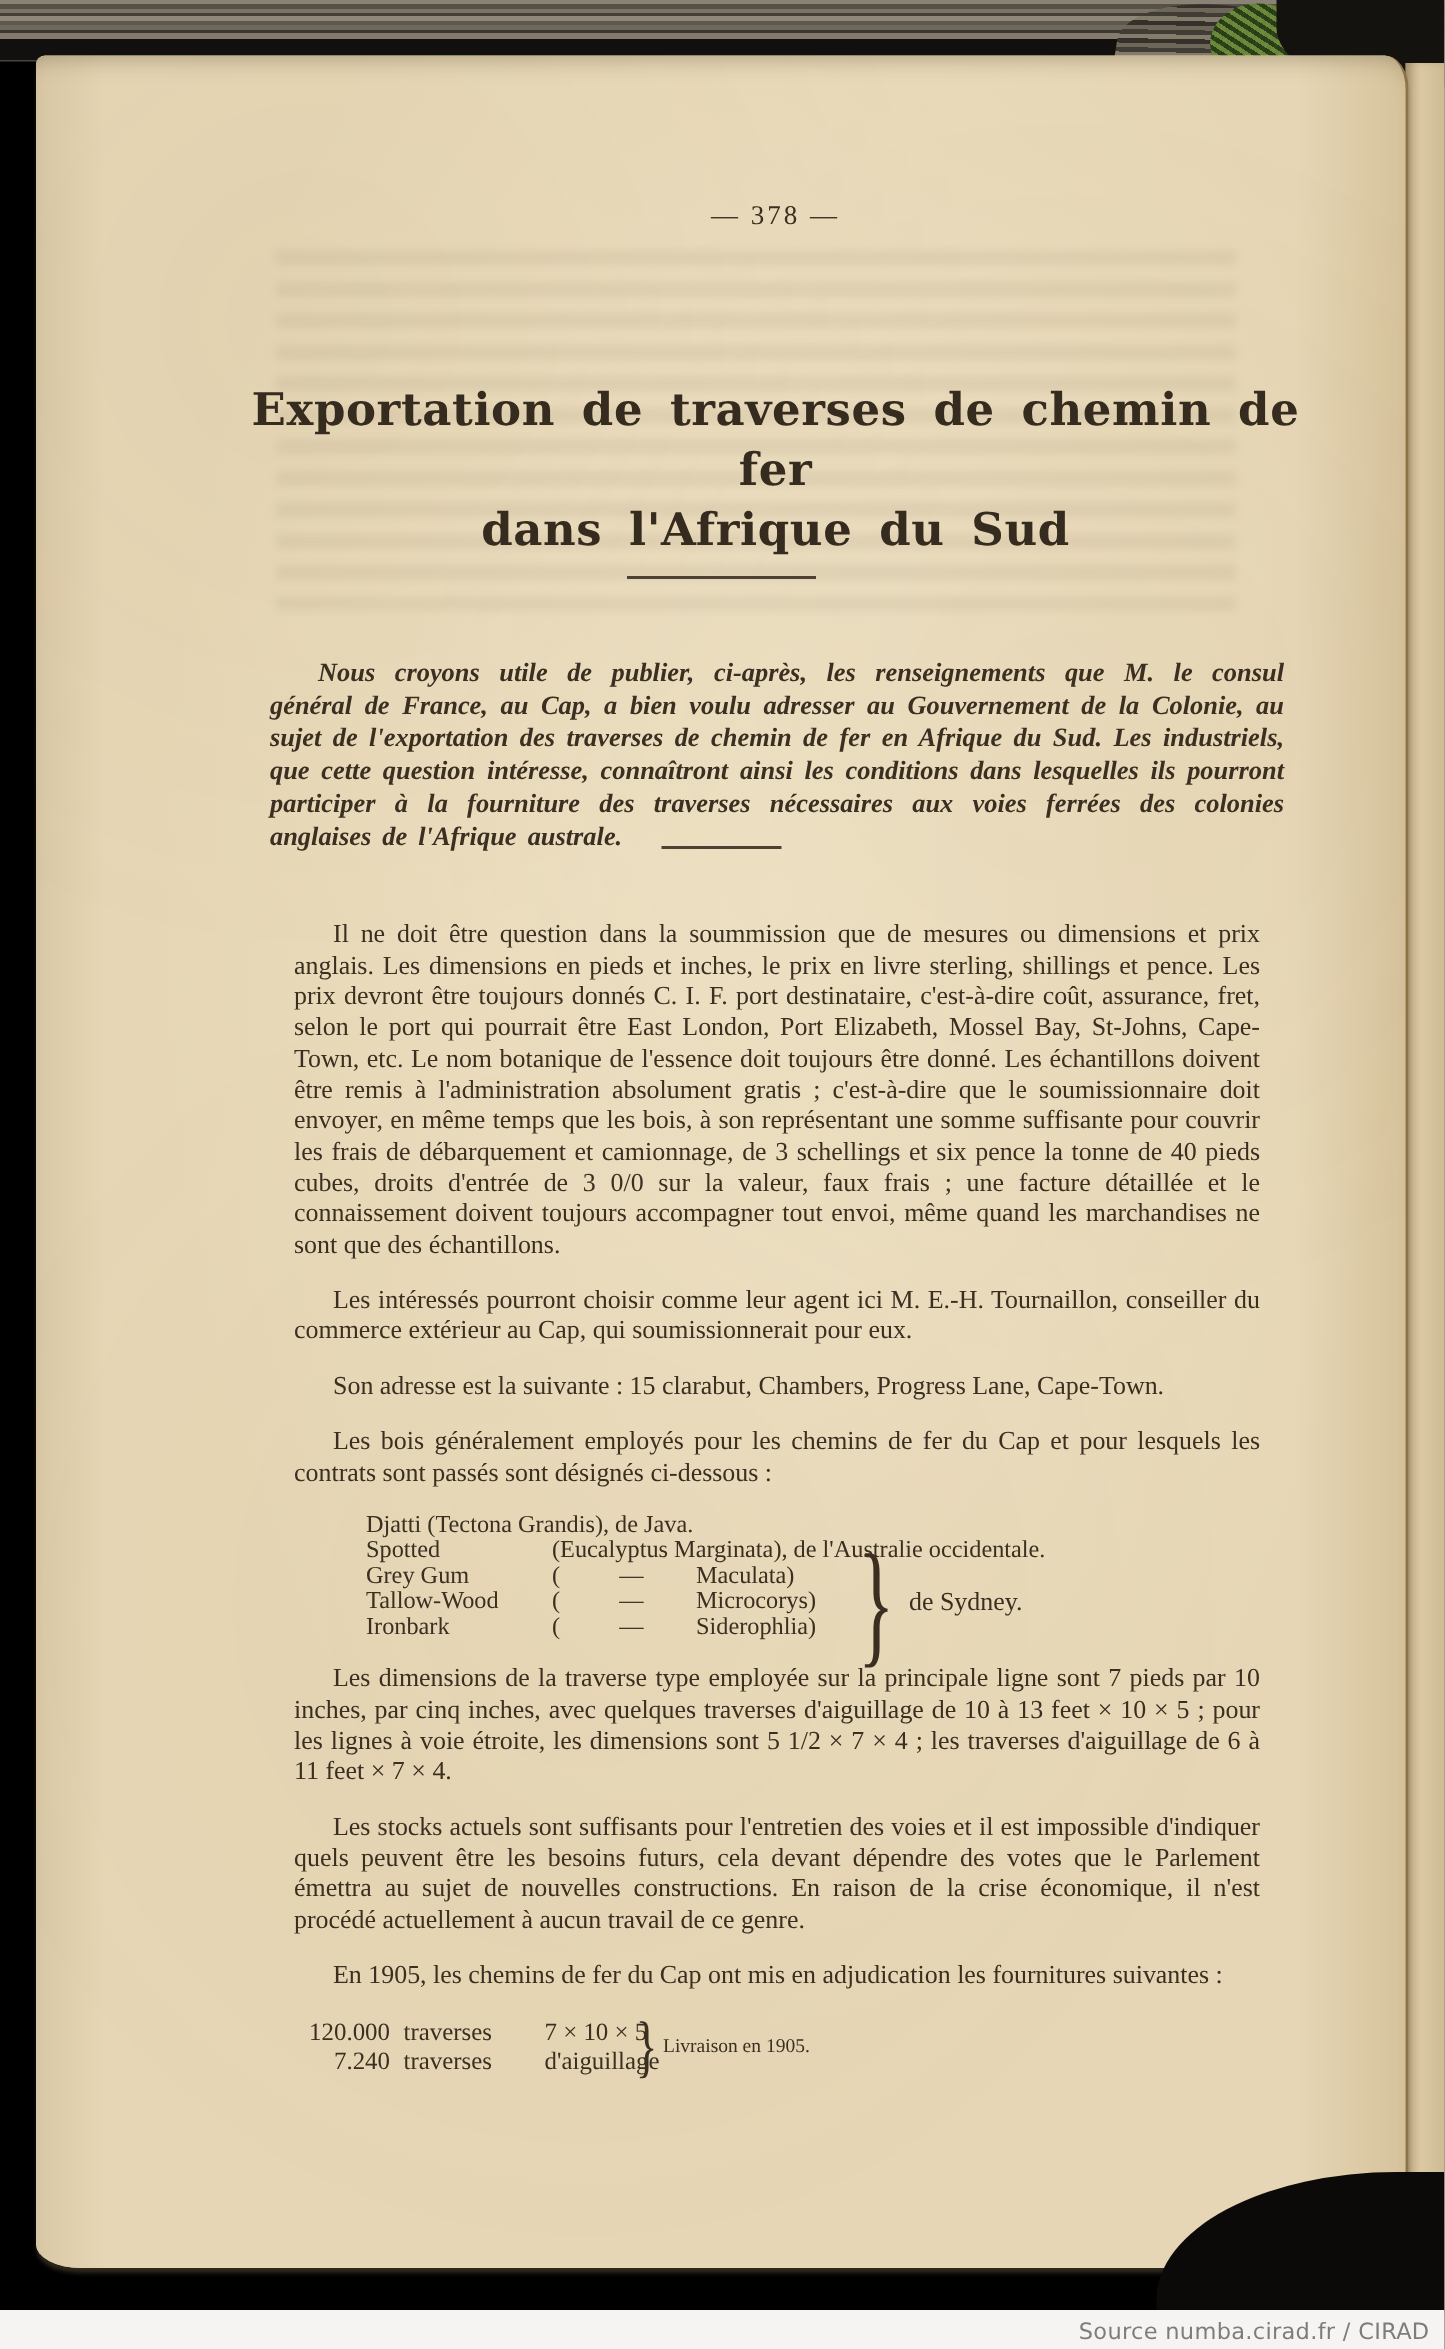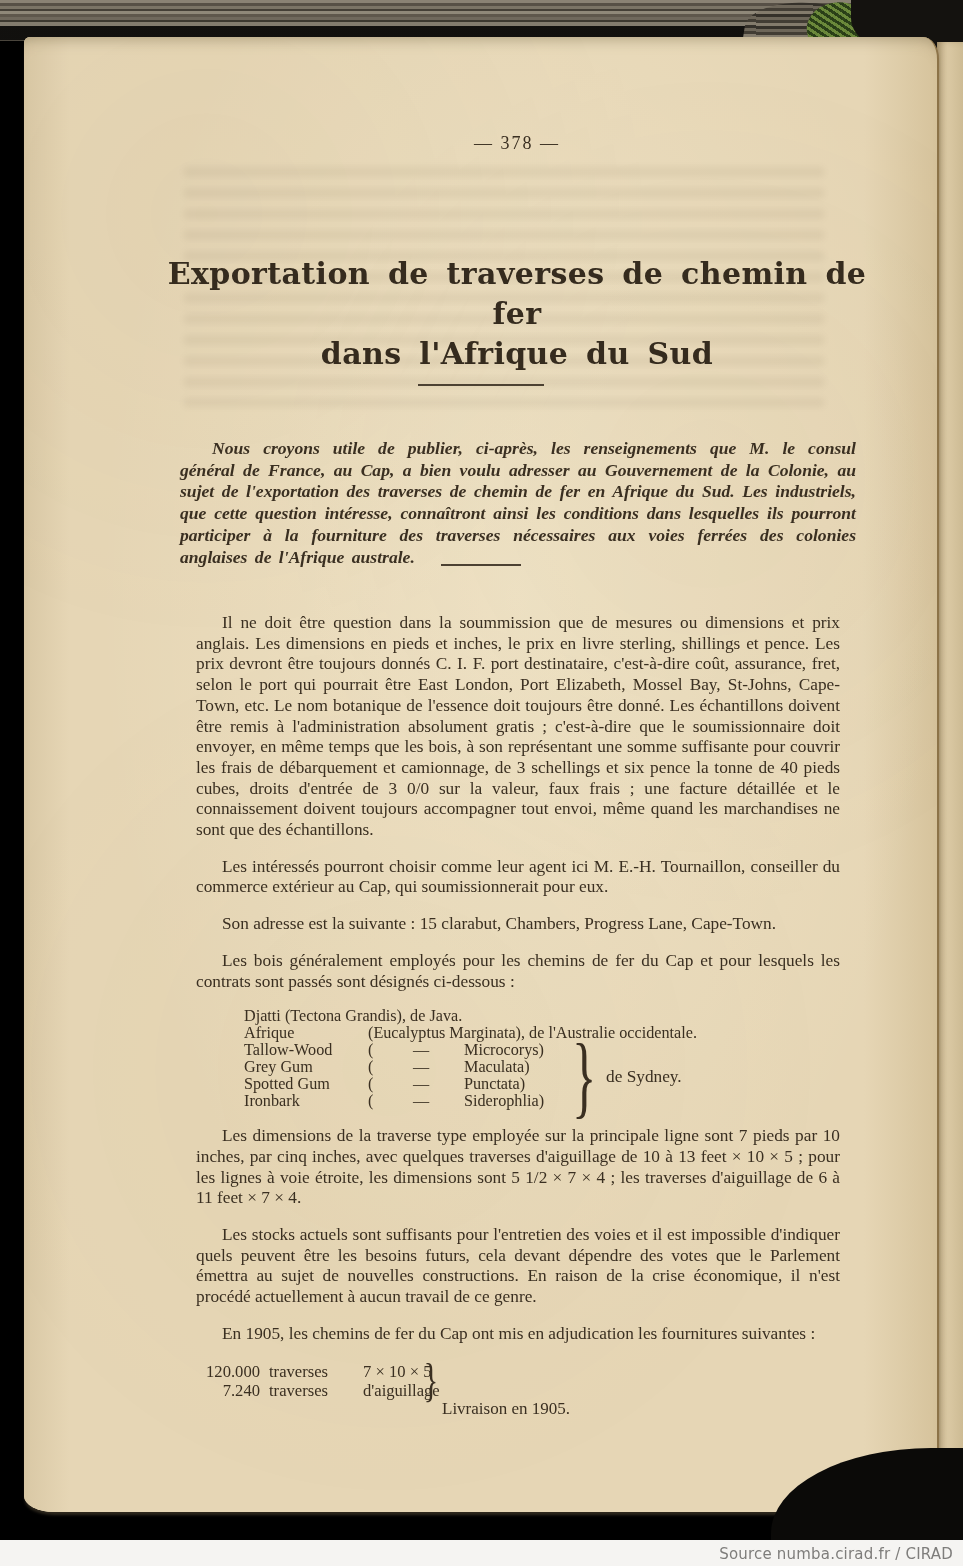--- a/index.html
+++ b/index.html
@@ -80,21 +80,21 @@
     font-size:92px;font-weight:300;line-height:0;}
   .wsydney{position:absolute;left:362px;top:50%;transform:translateY(-50%);font-size:17.3px;}
 
   .adj{position:relative;margin-top:17px;padding-left:24px;font-size:16.6px;line-height:19.5px;text-align:left;}
   .adj-row{display:flex;white-space:nowrap;}
   .adj-qty{display:inline-block;width:56px;text-align:right;}
   .adj-word{margin-left:9px;width:88px;}
   .adj-spec{margin-left:6px;}
   .adj-brace{position:absolute;left:240px;top:50%;transform:translateY(-50%) scaleX(.65);
     font-size:46px;font-weight:300;line-height:0;}
-  .adj-label{position:absolute;left:262px;top:50%;transform:translateY(-50%);font-size:17px;margin-top:28px;}
+  .adj-label{position:absolute;left:262px;top:50%;transform:translateY(-50%);font-size:13px;}
 </style>
 </head>
 <body>
 
 <div class="stage">
 
   <div class="top-edge"></div>
   <div class="band-curve"></div>
   <div class="headband"></div>
   <div class="corner-tr"></div>
@@ -119,31 +119,28 @@
 
     <div class="flow">
       <p>Il ne doit être question dans la soummission que de mesures ou dimensions et prix anglais. Les dimensions en pieds et inches, le prix en livre sterling, shillings et pence. Les prix devront être toujours donnés C. I. F. port destinataire, c'est-à-dire coût, assurance, fret, selon le port qui pourrait être East London, Port Elizabeth, Mossel Bay, St-Johns, Cape-Town, etc. Le nom botanique de l'essence doit toujours être donné. Les échantillons doivent être remis à l'administration absolument gratis ; c'est-à-dire que le soumissionnaire doit envoyer, en même temps que les bois, à son représentant une somme suffisante pour couvrir les frais de débarquement et camionnage, de 3 schellings et six pence la tonne de 40 pieds cubes, droits d'entrée de 3 0/0 sur la valeur, faux frais ; une facture détaillée et le connaissement doivent toujours accompagner tout envoi, même quand les marchandises ne sont que des échantillons.</p>
       <p>Les intéressés pourront choisir comme leur agent ici M. E.-H. Tournaillon, conseiller du commerce extérieur au Cap, qui soumissionnerait pour eux.</p>
       <p>Son adresse est la suivante : 15 clarabut, Chambers, Progress Lane, Cape-Town.</p>
       <p>Les bois généralement employés pour les chemins de fer du Cap et pour lesquels les contrats sont passés sont désignés ci-dessous :</p>
 
       <div class="woods">
         <div class="wrow">Djatti (Tectona Grandis), de Java.</div>
         <div class="wrow">
-          <span class="wname">Afrique</span><span>(Eucalyptus Marginata), de l'Australie occidentale.</span>
+          <span class="wname">Spotted</span><span>(Eucalyptus Marginata), de l'Australie occidentale.</span>
         </div>
         <div class="wgroup">
-          <div class="wrow">
-            <span class="wname">Tallow-Wood</span><span class="wparen">(</span><span class="wdash">—</span><span>Microcorys)</span>
-          </div>
           <div class="wrow">
             <span class="wname">Grey Gum</span><span class="wparen">(</span><span class="wdash">—</span><span>Maculata)</span>
           </div>
           <div class="wrow">
-            <span class="wname">Spotted Gum</span><span class="wparen">(</span><span class="wdash">—</span><span>Punctata)</span>
+            <span class="wname">Tallow-Wood</span><span class="wparen">(</span><span class="wdash">—</span><span>Microcorys)</span>
           </div>
           <div class="wrow">
             <span class="wname">Ironbark</span><span class="wparen">(</span><span class="wdash">—</span><span>Siderophlia)</span>
           </div>
           <div class="wbrace">}</div>
           <div class="wsydney">de Sydney.</div>
         </div>
       </div>
 
       <p>Les dimensions de la traverse type employée sur la principale ligne sont 7 pieds par 10 inches, par cinq inches, avec quelques traverses d'aiguillage de 10 à 13 feet × 10 × 5 ; pour les lignes à voie étroite, les dimensions sont 5 1/2 × 7 × 4 ; les traverses d'aiguillage de 6 à 11 feet × 7 × 4.</p>

